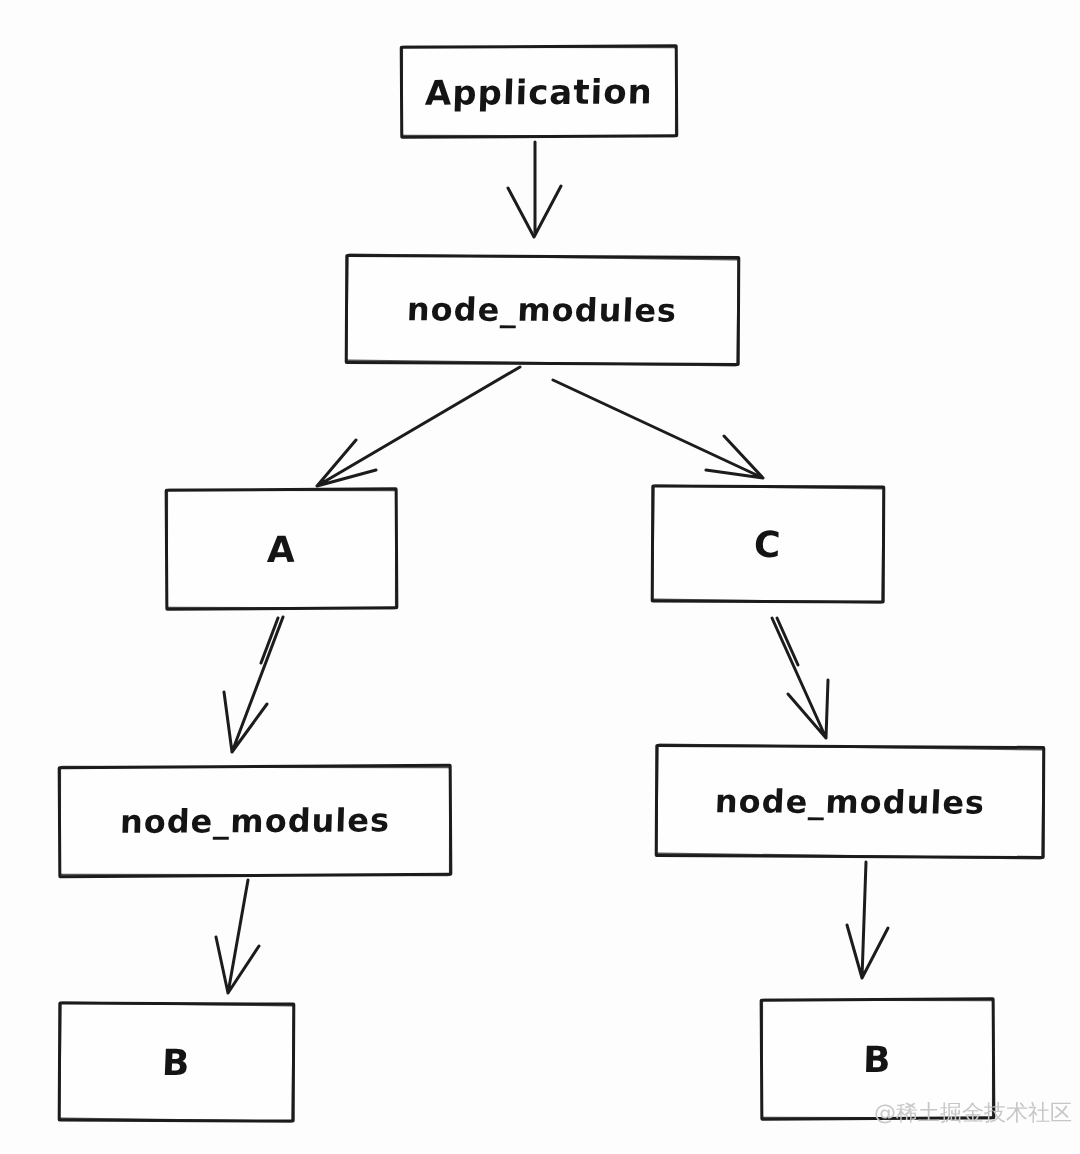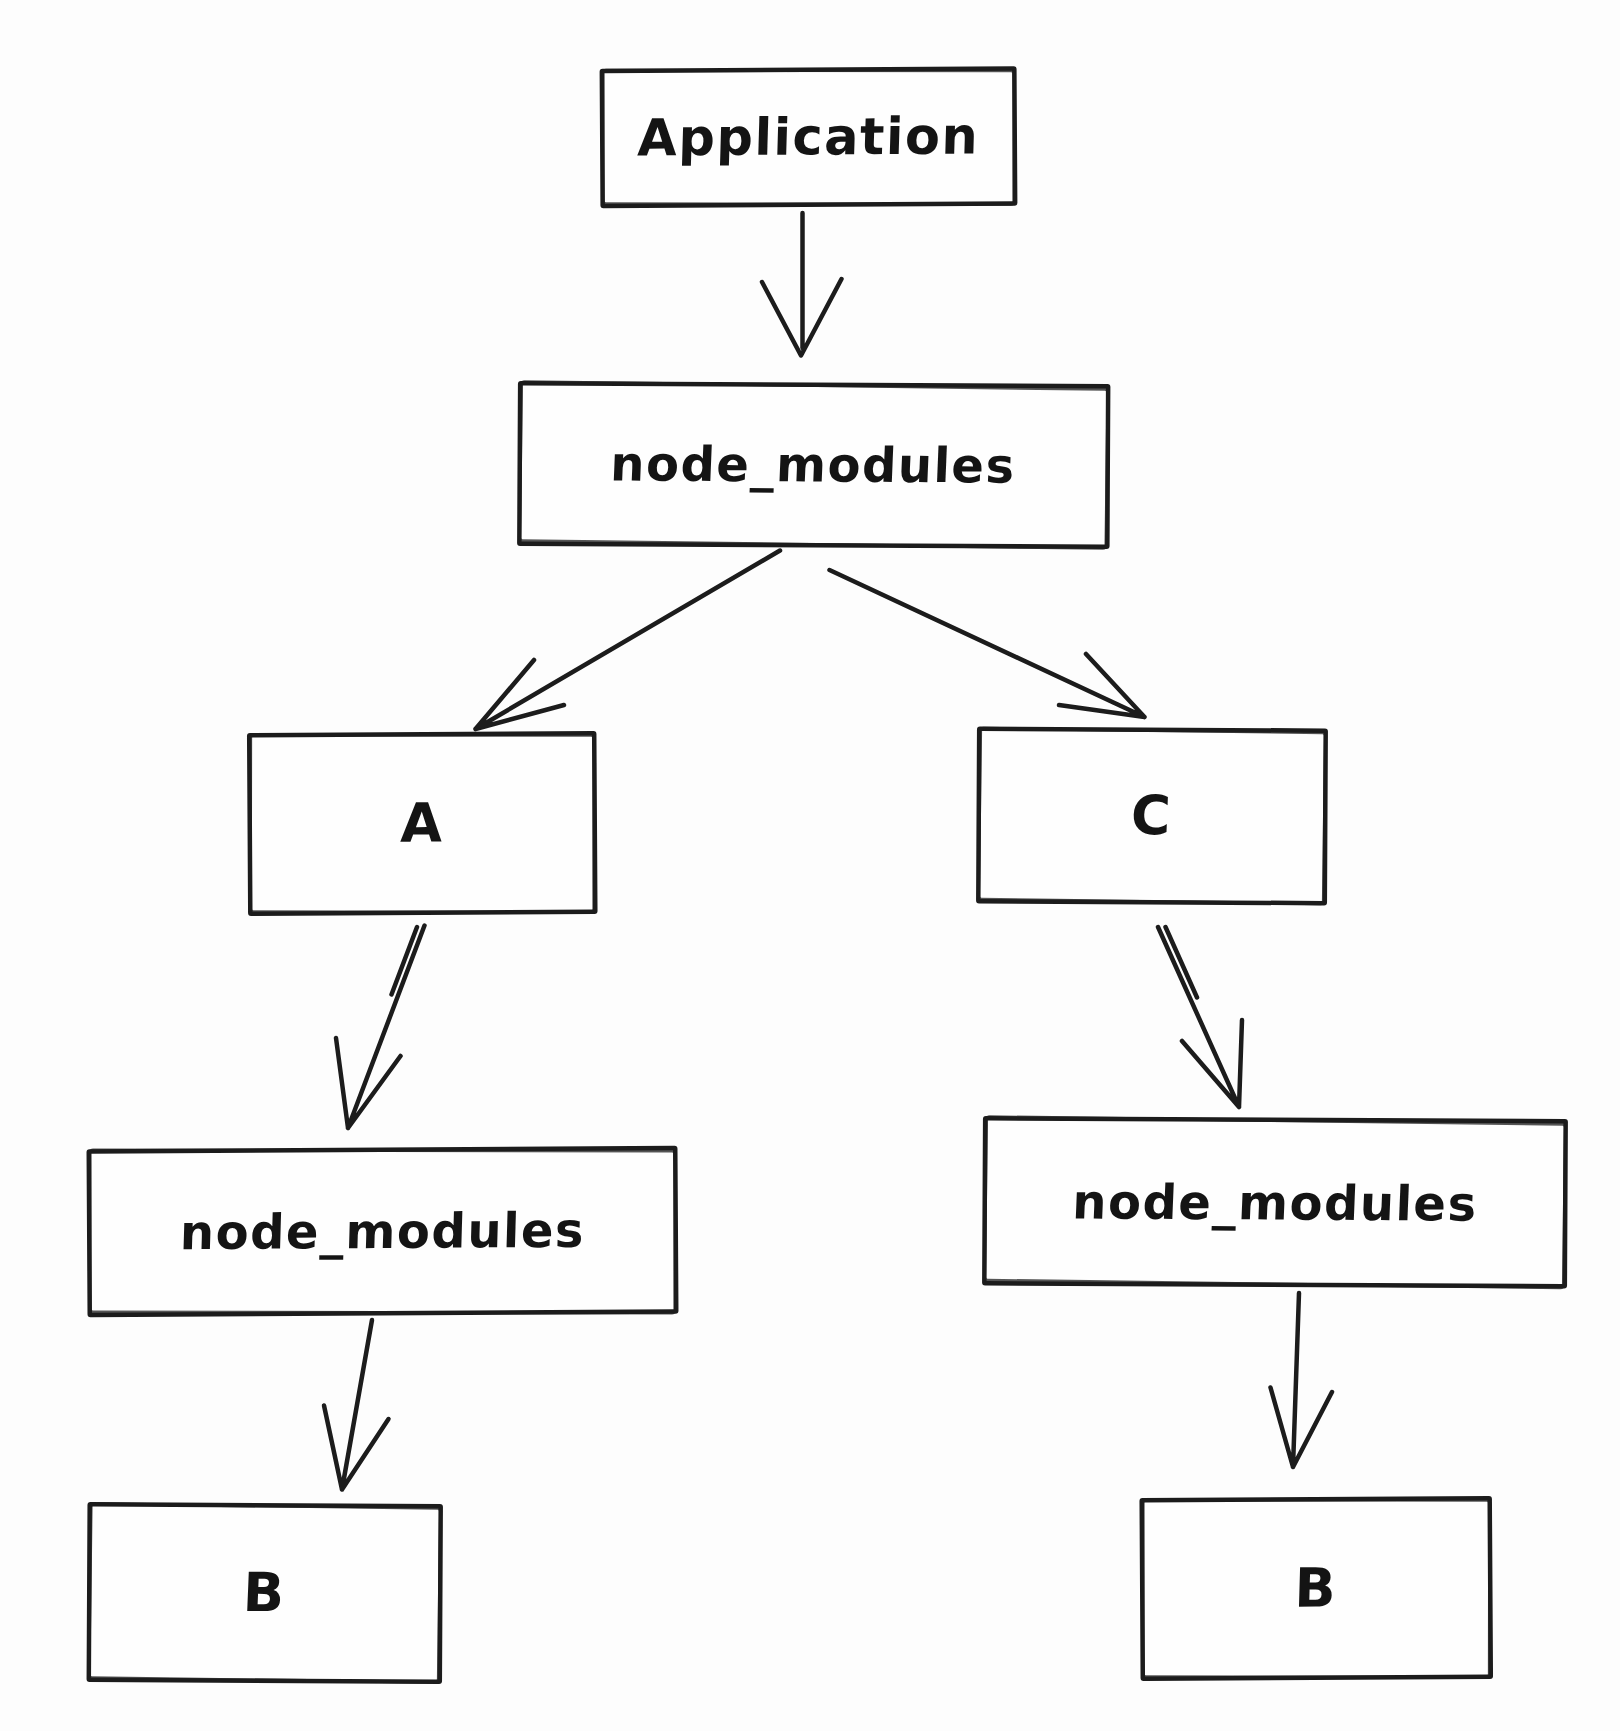--- a/index.html
+++ b/index.html
@@ -123,14 +123,15 @@
   </div>
 
   <div class="box r-pos" id="node-c-modules">
     <span class="label label-md">node_modules</span>
   </div>
 
   <div class="box r-neg" id="node-b-right">
     <span class="label label-letter">B</span>
   </div>
 
+  <div id="watermark">@稀土掘金技术社区</div>
 
 </div>
 
 </body></html>

